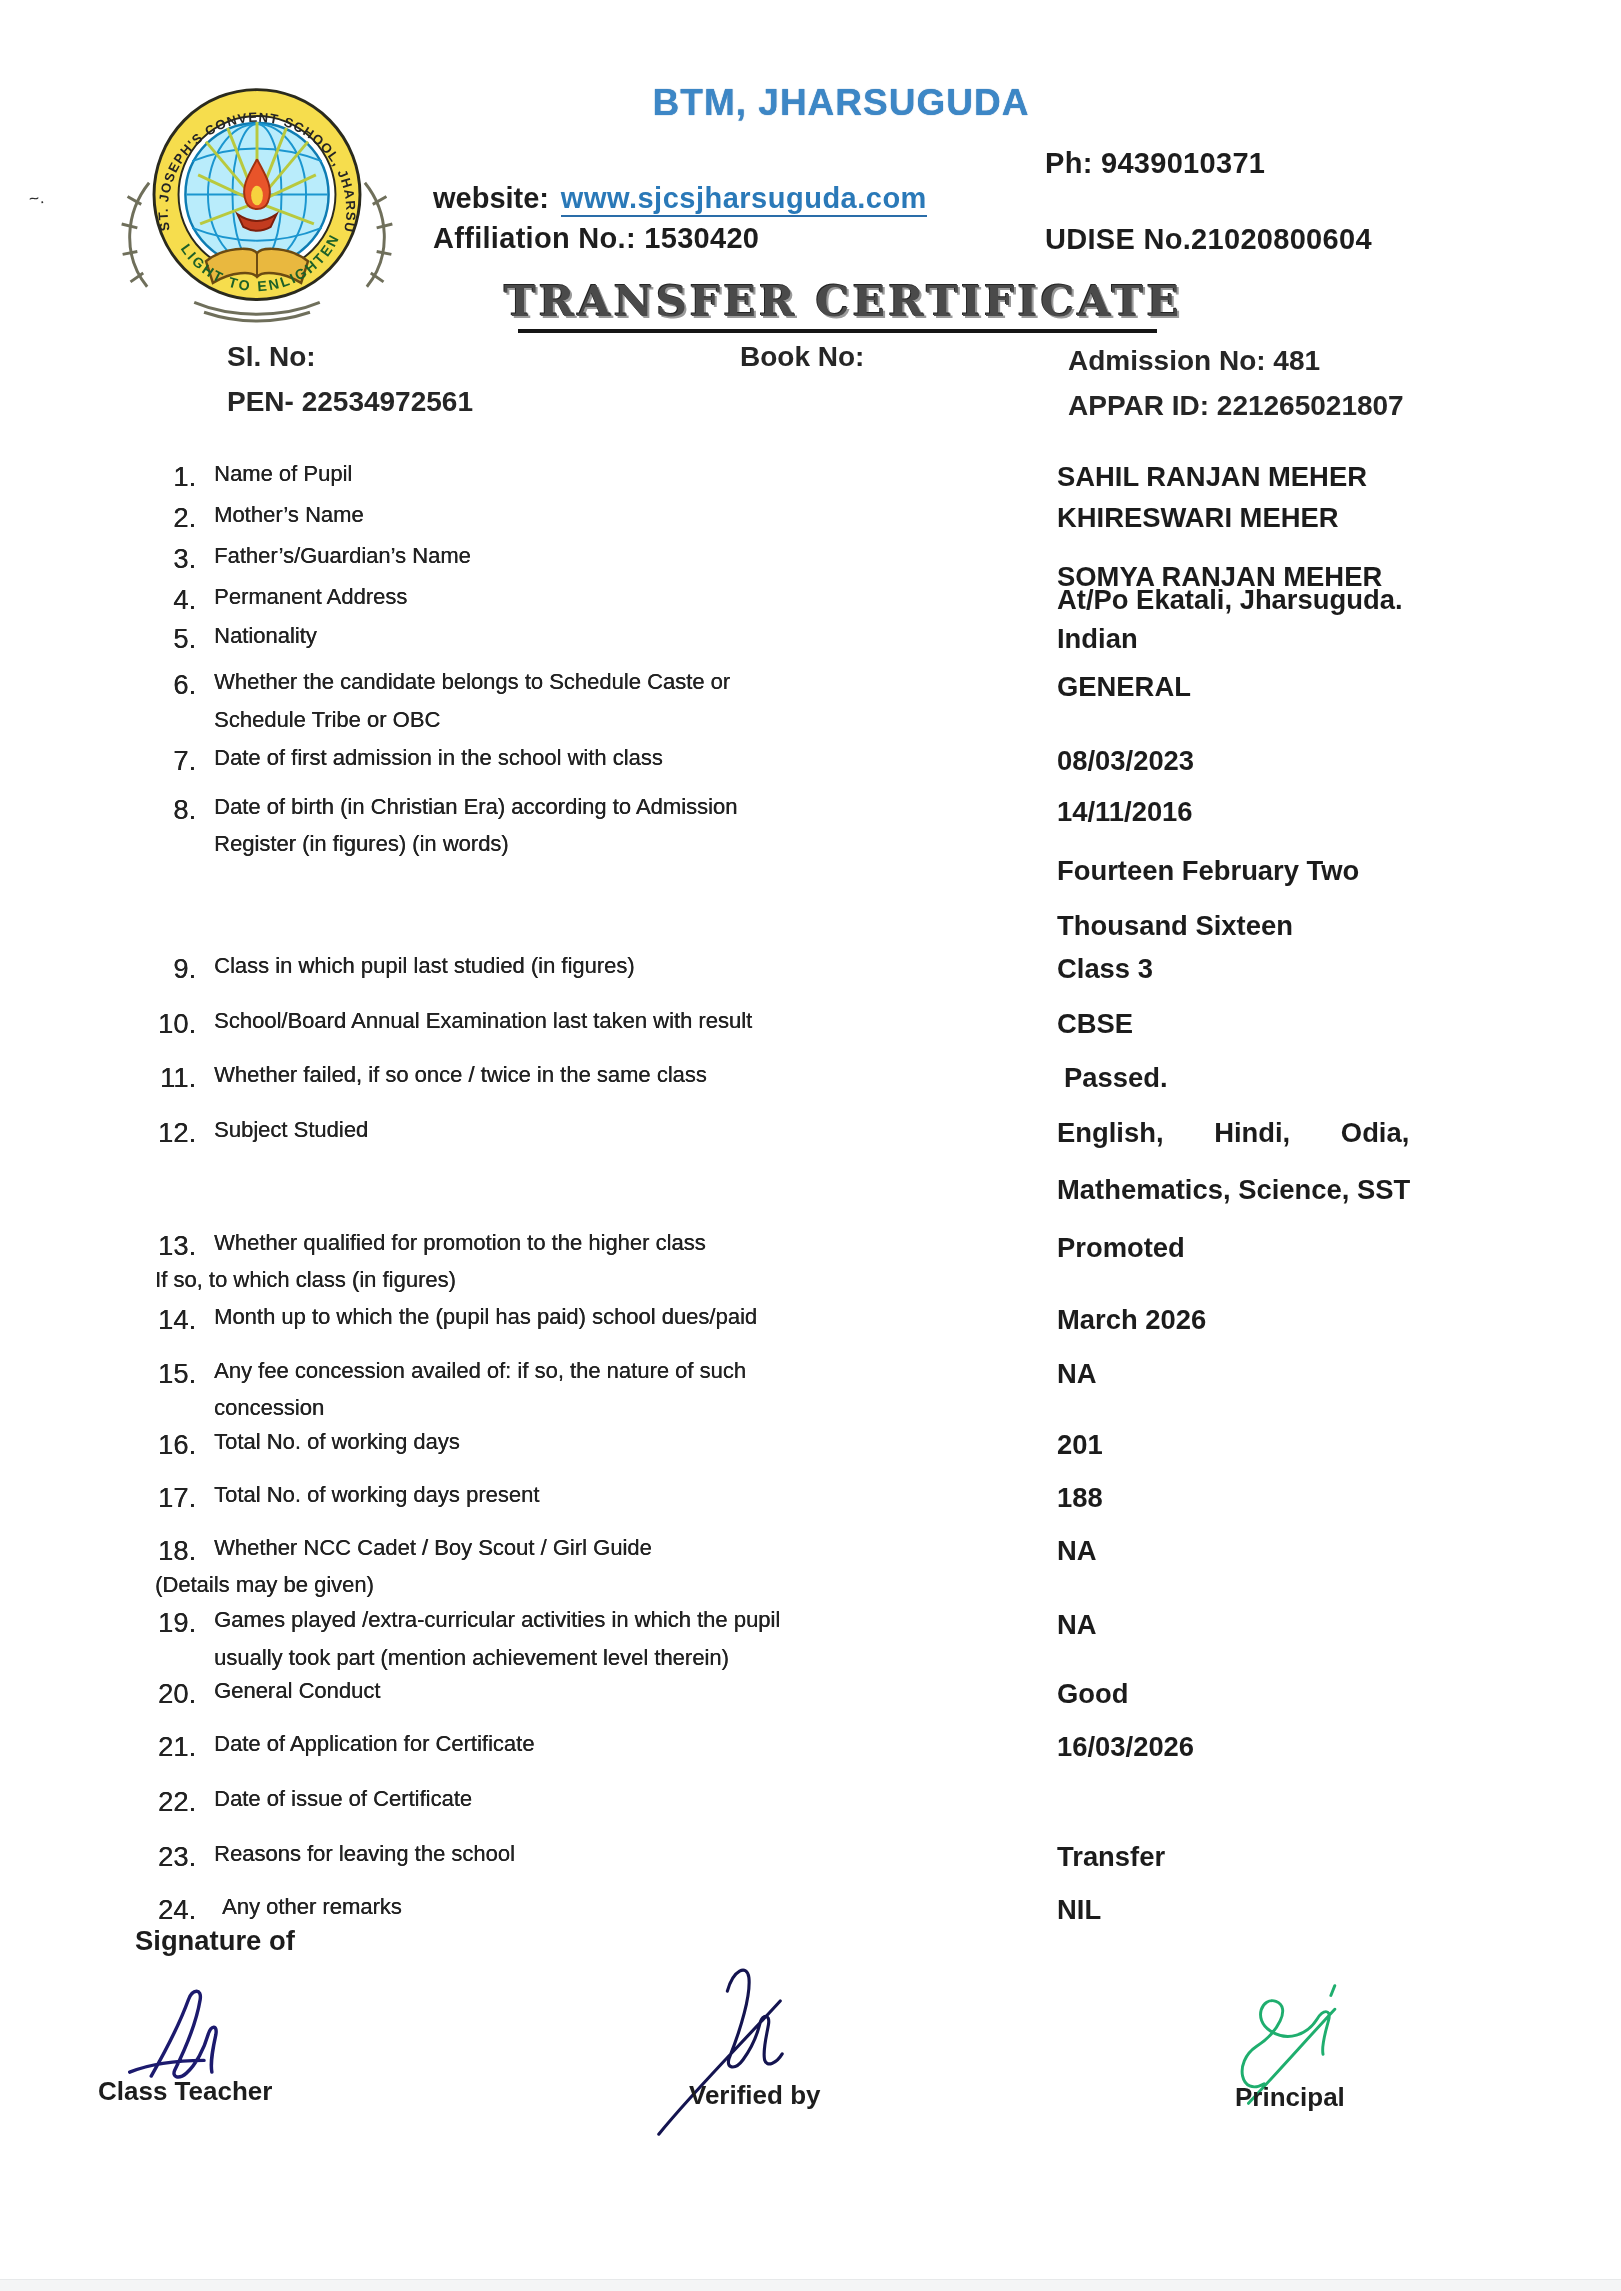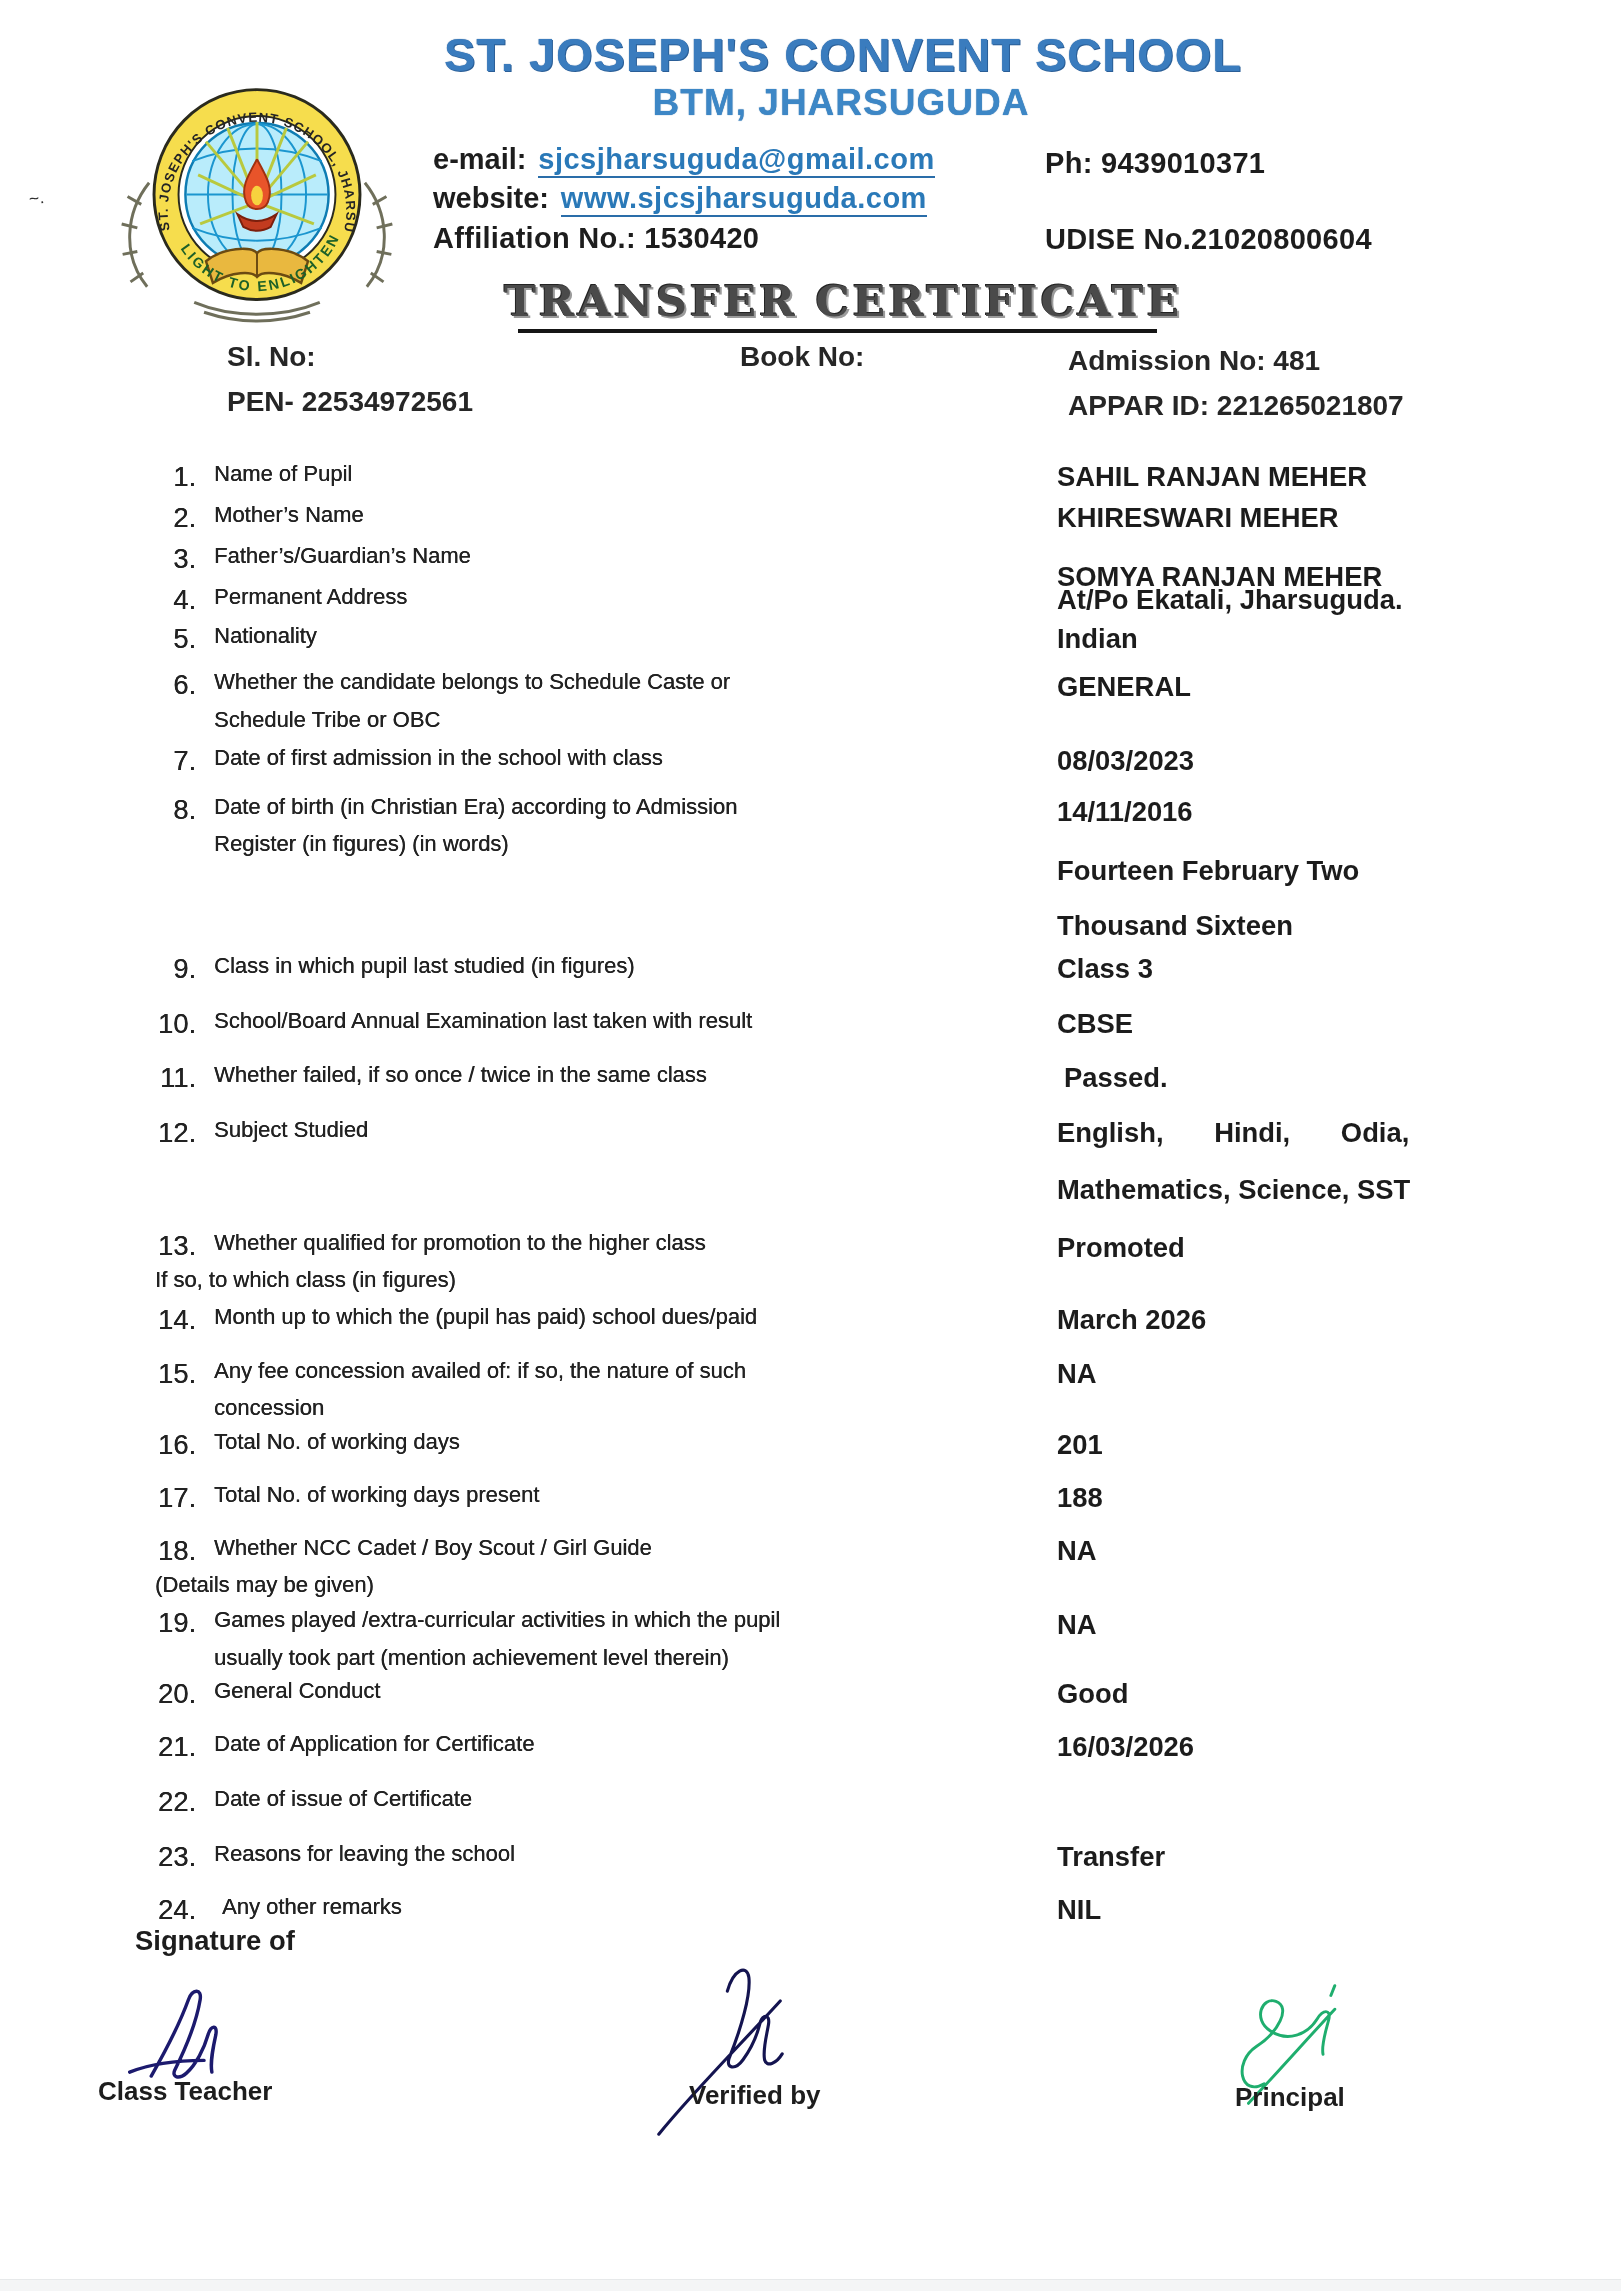--- a/index.html
+++ b/index.html
@@ -78,26 +78,22 @@
       <path id="arcBot" d="M 74,178 A 92,92 0 0 0 238,178" fill="none"></path>
     </defs>
     <text font-size="13.5" font-weight="bold" fill="#252525" letter-spacing="1.2">
       <textPath href="#arcTop" startOffset="4">ST. JOSEPH'S CONVENT SCHOOL, JHARSUGUDA</textPath>
     </text>
     <text font-size="14.5" font-weight="bold" fill="#1d6028" letter-spacing="2.5">
       <textPath href="#arcBot" startOffset="8">LIGHT TO ENLIGHTEN</textPath>
     </text>
   </svg>
 
-  <div class="abs school-name" style="left:843px;top:27.4px;transform:translateX(-50%);">ST. JOSEPH'S CONVENT SCHOOL</div>
   <div class="abs school-loc" style="left:841px;top:82px;transform:translateX(-50%);">BTM, JHARSUGUDA</div>
 
-  <div class="abs" style="left:433px;top:143px;">
-    <span class="contact-label">e-mail:</span><span class="contact-link">sjcsjharsuguda@gmail.com</span>
-  </div>
   <div class="abs" style="left:433px;top:182px;">
     <span class="contact-label">website:</span><span class="contact-link">www.sjcsjharsuguda.com</span>
   </div>
   <div class="abs contact-plain" style="left:433px;top:222px;">Affiliation No.: 1530420</div>
   <div class="abs contact-plain" style="left:1045px;top:147px;">Ph: 9439010371</div>
   <div class="abs contact-plain" style="left:1045px;top:223px;">UDISE No.21020800604</div>
 
   <div class="abs cert-title" style="left:843px;top:276px;transform:translateX(-50%);">TRANSFER CERTIFICATE</div>
   <div class="abs title-rule" style="left:518px;top:282px;width:639px;height:47px;"></div>
 

